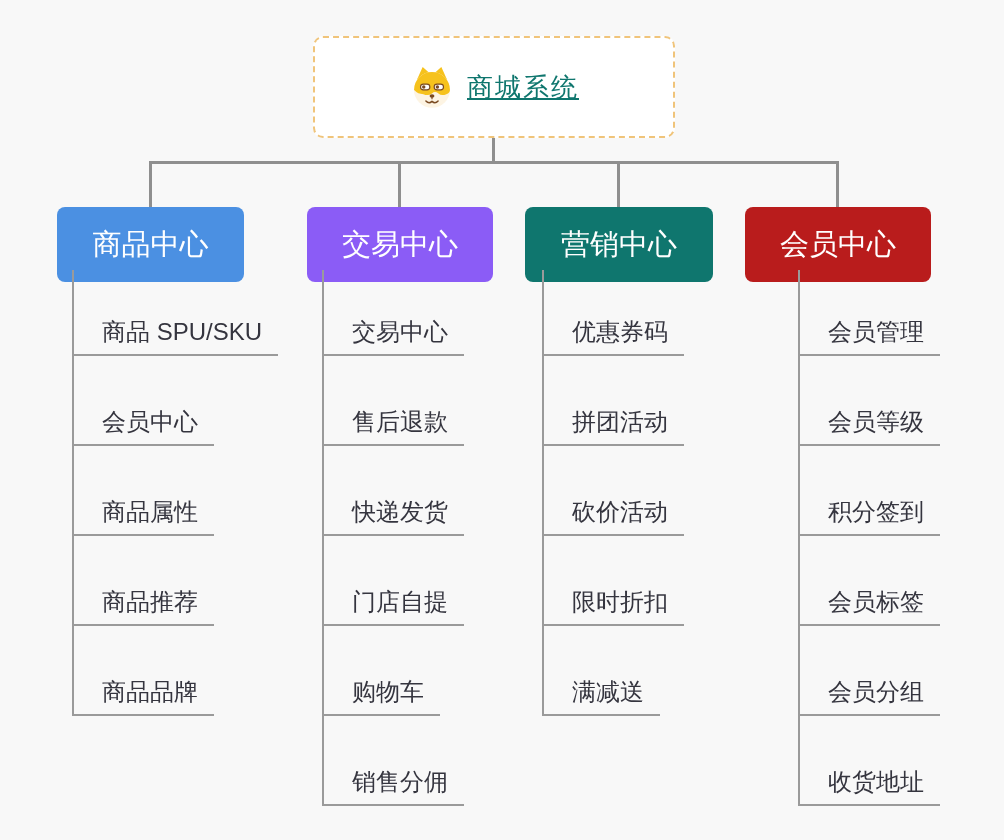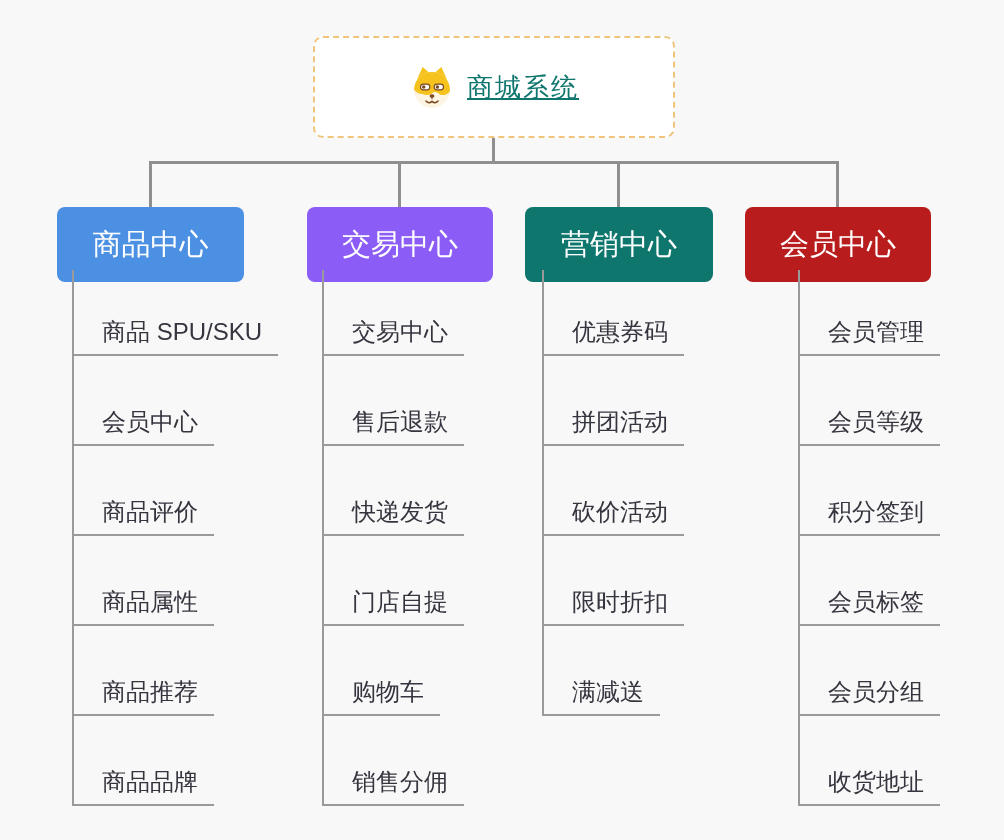--- a/index.html
+++ b/index.html
@@ -112,21 +112,20 @@
     <span class="root-title">商城系统</span>
   </div>
 
   <div class="branch branch-1">
     <div class="branch-node" style="background: rgb(75, 144, 226);">
       <span>商品中心</span>
     </div>
     <div class="branch-items">
       <div class="sub-item">商品 SPU/SKU</div>
       <div class="sub-item">会员中心</div>
-      <div class="sub-item">商品评价</div>
       <div class="sub-item">商品属性</div>
       <div class="sub-item">商品推荐</div>
       <div class="sub-item">商品品牌</div>
     </div>
   </div>
 
   <div class="branch branch-2">
     <div class="branch-node" style="background: #8b5cf6;">
       <span>交易中心</span>
     </div>

